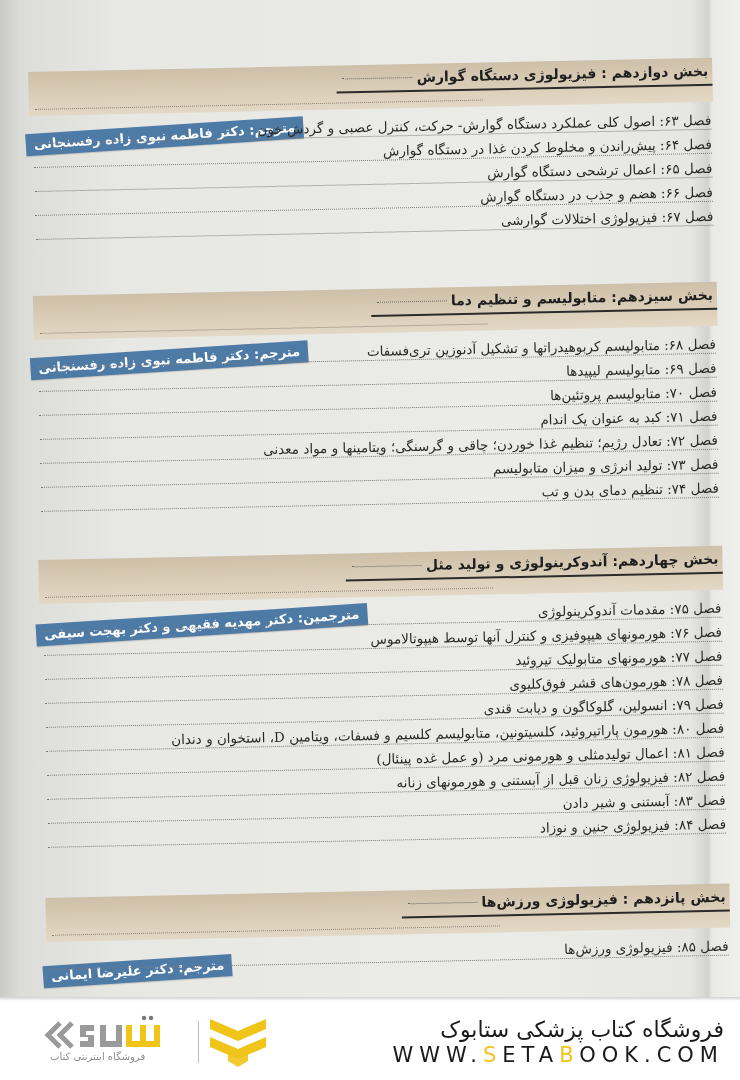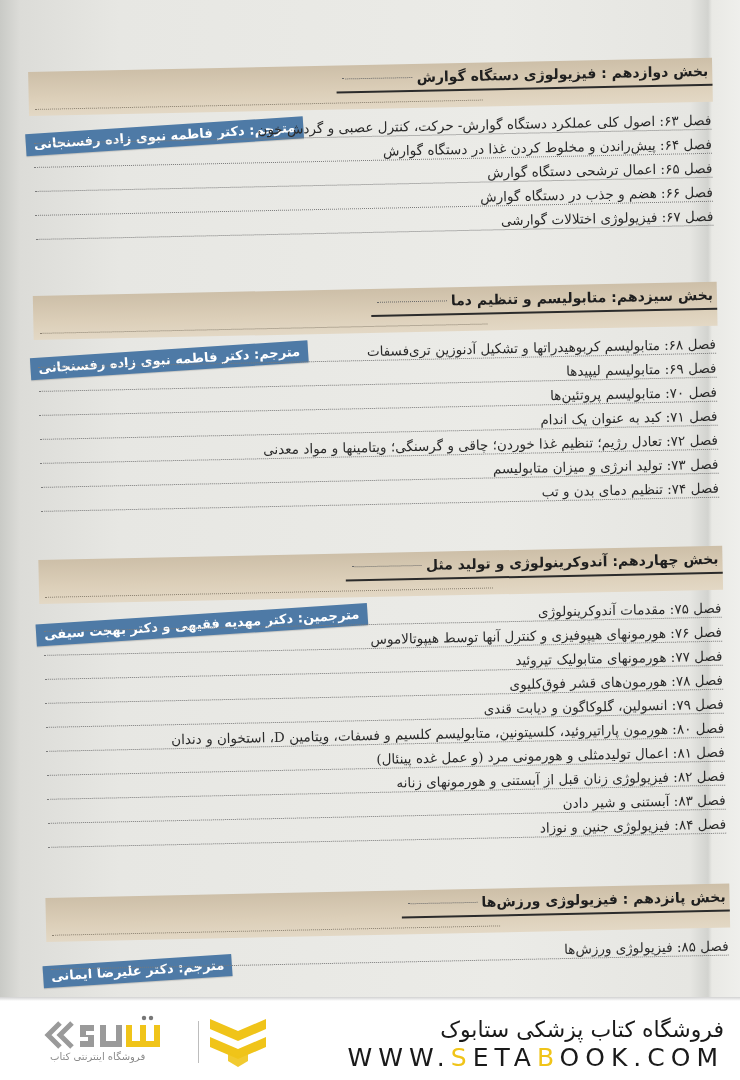--- a/index.html
+++ b/index.html
@@ -61,21 +61,21 @@
 
   
   .footer { position: absolute; left: 0; top: 997px; width: 740px; height: 83px; background: #fff; }
   .footer-shadow { position:absolute; left:0; top:0; width:740px; height:4px; background: linear-gradient(180deg, rgba(0,0,0,.18), rgba(0,0,0,0)); }
   .store-name {
     position: absolute; right: 16px; top: 20px; direction: rtl;
     font-family: "DejaVu Sans", sans-serif; font-size: 22px; color: #1a1a1a;
   }
   .store-url {
     position: absolute; right: 16px; top: 46px;
-    font-family: "DejaVu Sans", sans-serif; font-size: 25px; letter-spacing: 6px; color: #1a1a1a;
+    font-family: "DejaVu Sans", sans-serif; font-size: 21px; letter-spacing: 6px; color: #1a1a1a;
   }
   .store-url .hl { color: #f0c419; }
 
   .logo { position: absolute; left: 38px; top: 14px; width: 245px; height: 60px; }
   .logo-text-fa {
     position: absolute; left: 12px; top: 40px; direction: rtl;
     font-family: "DejaVu Sans", sans-serif; font-size: 10px; color: #8a8a8a; text-align: right;
   }
   .logo-divider { position: absolute; left: 160px; top: 10px; width: 1px; height: 42px; background: #bdbdbd; }
 </style>

